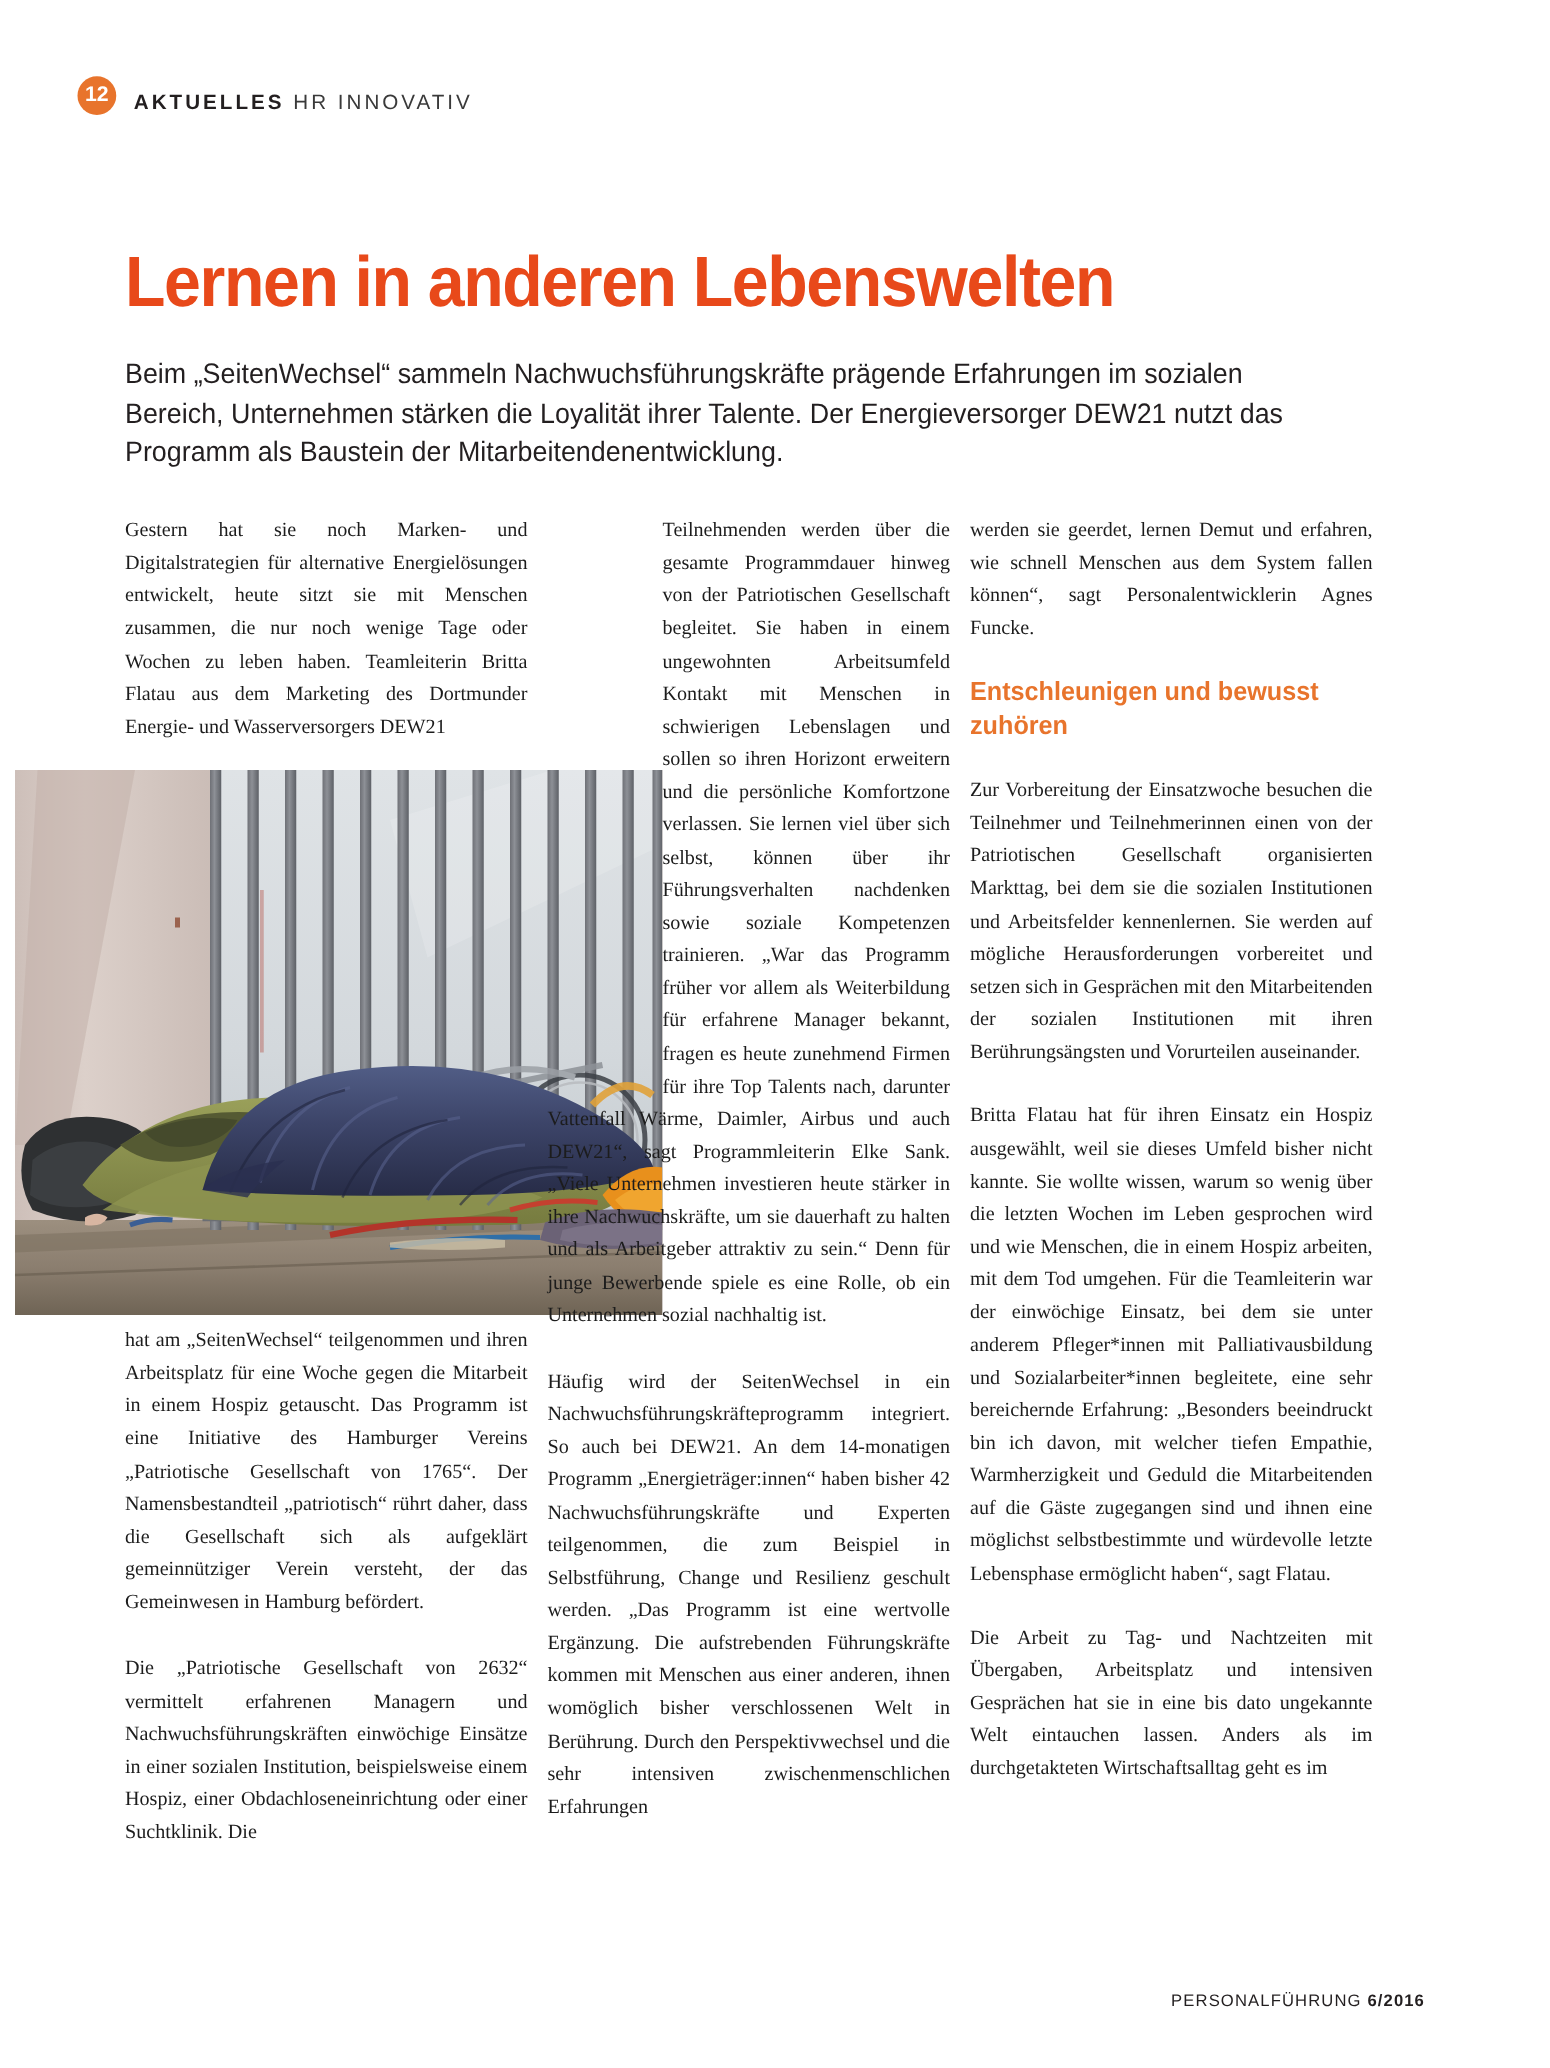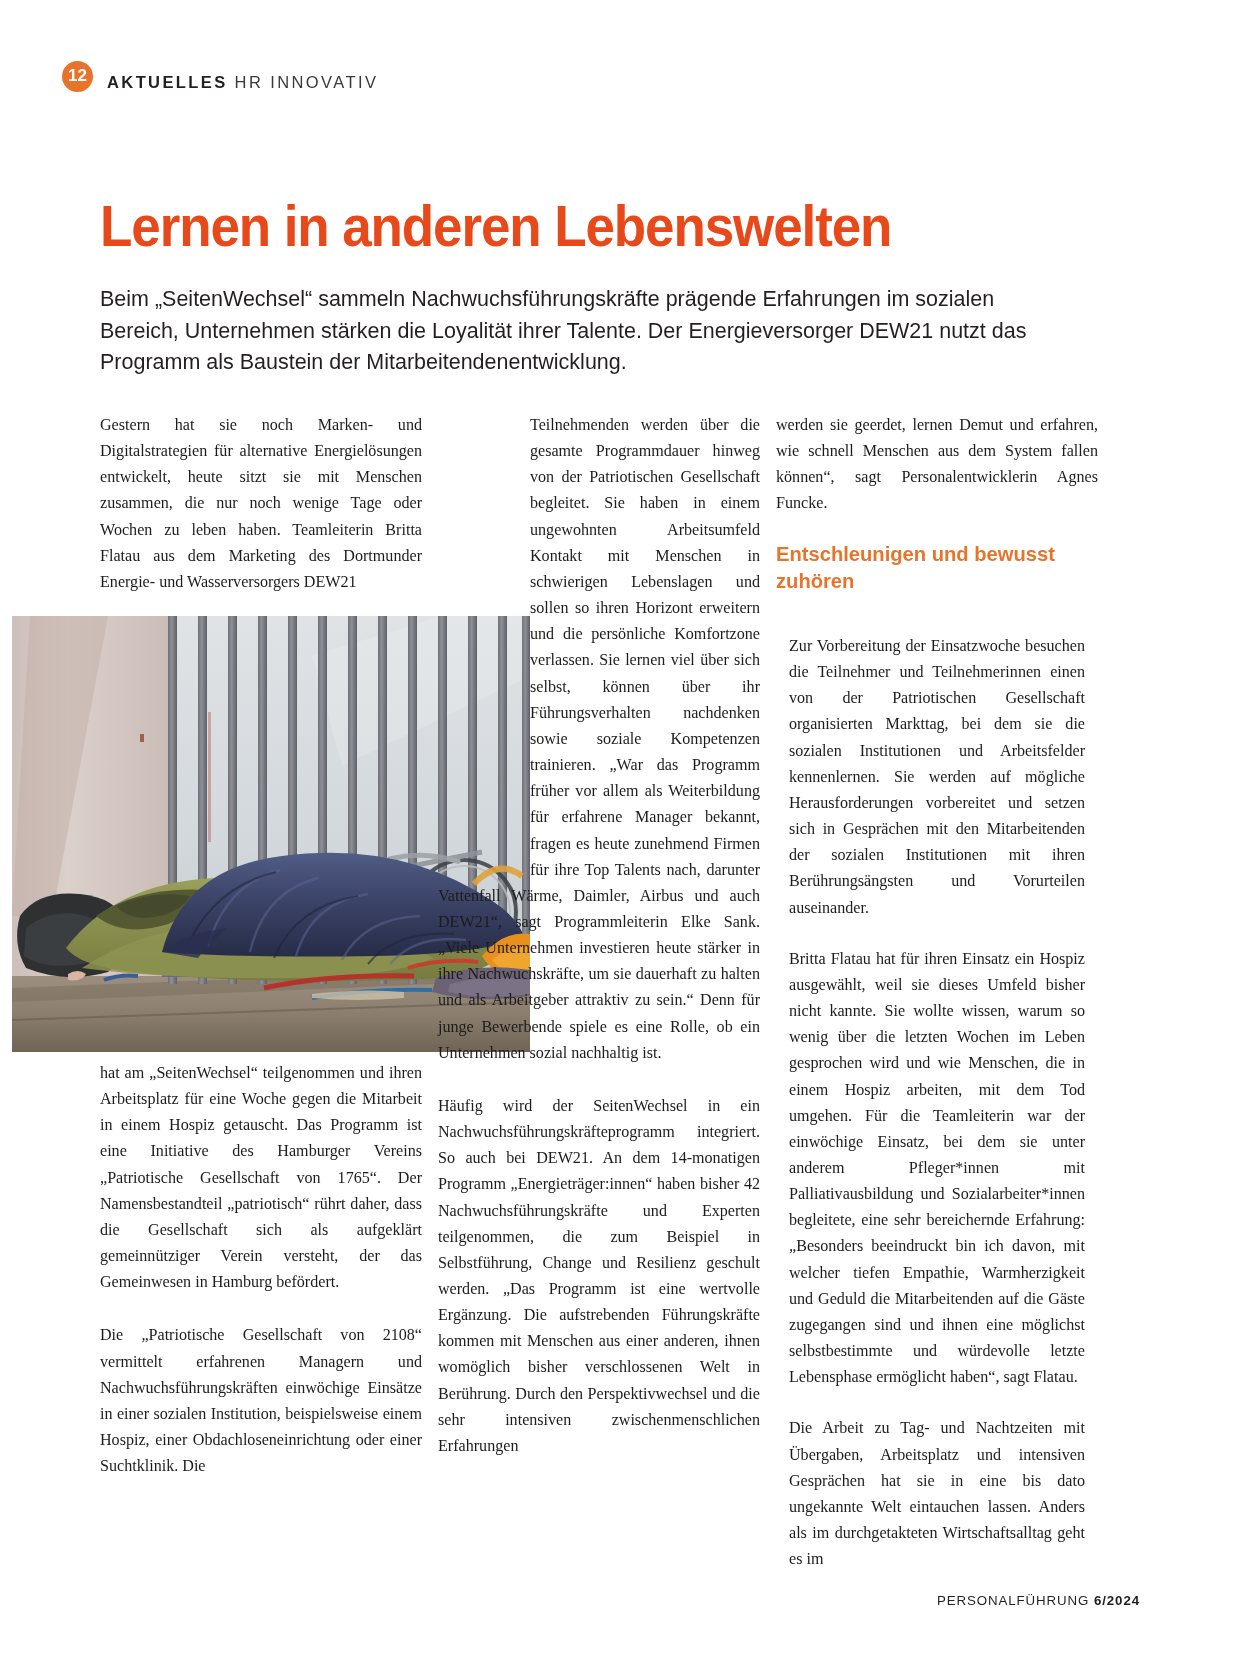--- a/index.html
+++ b/index.html
@@ -141,21 +141,21 @@
     position:absolute;
     left:776px;
     top:620px;
     width:322px;
     font-family:"Liberation Serif", serif;
     font-size:16.1px;
     line-height:26.15px;
     text-align:justify;
     color:#1c1c1c;
   }
-  #col3b p { margin:13px; }
+  #col3b p { margin:0; }
   #col3b p + p { margin-top:25px; }
 
   
   .footer {
     position:absolute;
     right:100px;
     bottom:46px;
     font-family:"Liberation Sans", sans-serif;
     font-size:13.3px;
     letter-spacing:0.9px;
@@ -294,21 +294,21 @@
     <path d="M300 378 q52 -6 92 -2 l0 6 q-46 4 -92 0 Z" fill="#cbbfa6" opacity="0.8"></path>
   </svg>
 </figure>
 
 <div class="col" id="col1">
   <p>Gestern hat sie noch Marken- und Digitalstrategien für alternative Energielösungen entwickelt, heute sitzt sie mit Menschen zusammen, die nur noch wenige Tage oder Wochen zu leben haben. Teamleiterin Britta Flatau aus dem Marketing des Dortmunder Energie- und Wasserversorgers DEW21</p>
 </div>
 
 <div class="col" id="col1b" style="top:1060px; left:100px; width:322px;">
   <p>hat am „SeitenWechsel“ teilgenommen und ihren Arbeitsplatz für eine Woche gegen die Mitarbeit in einem Hospiz getauscht. Das Programm ist eine Initiative des Hamburger Vereins „Patriotische Gesellschaft von 1765“. Der Namensbestandteil „patriotisch“ rührt daher, dass die Gesellschaft sich als aufgeklärt gemeinnütziger Verein versteht, der das Gemeinwesen in Hamburg befördert.</p>
-  <p>Die „Patriotische Gesellschaft von 2108“ vermittelt erfahrenen Managern und Nachwuchsführungskräften einwöchige Einsätze in einer sozialen Institution, beispielsweise einem Hospiz, einer Obdachloseneinrichtung oder einer Suchtklinik. Die</p>
+  <p>Die „Patriotische Gesellschaft von 2632“ vermittelt erfahrenen Managern und Nachwuchsführungskräften einwöchige Einsätze in einer sozialen Institution, beispielsweise einem Hospiz, einer Obdachloseneinrichtung oder einer Suchtklinik. Die</p>
 </div>
 
 <div class="col" id="col2">
   <div class="photo-spacer"></div>
   <p>Teilnehmenden werden über die gesamte Programmdauer hinweg von der Patriotischen Gesellschaft begleitet. Sie haben in einem ungewohnten Arbeitsumfeld Kontakt mit Menschen in schwierigen Lebenslagen und sollen so ihren Horizont erweitern und die persönliche Komfortzone verlassen. Sie lernen viel über sich selbst, können über ihr Führungsverhalten nachdenken sowie soziale Kompetenzen trainieren. „War das Programm früher vor allem als Weiterbildung für erfahrene Manager bekannt, fragen es heute zunehmend Firmen für ihre Top Talents nach, darunter Vattenfall Wärme, Daimler, Airbus und auch DEW21“, sagt Programmleiterin Elke Sank. „Viele Unternehmen investieren heute stärker in ihre Nachwuchskräfte, um sie dauerhaft zu halten und als Arbeitgeber attraktiv zu sein.“ Denn für junge Bewerbende spiele es eine Rolle, ob ein Unternehmen sozial nachhaltig ist.</p>
   <p>Häufig wird der SeitenWechsel in ein Nachwuchsführungskräfteprogramm integriert. So auch bei DEW21. An dem 14-monatigen Programm „Energieträger:innen“ haben bisher 42 Nachwuchsführungskräfte und Experten teilgenommen, die zum Beispiel in Selbstführung, Change und Resilienz geschult werden. „Das Programm ist eine wertvolle Ergänzung. Die aufstrebenden Führungskräfte kommen mit Menschen aus einer anderen, ihnen womöglich bisher verschlossenen Welt in Berührung. Durch den Perspektivwechsel und die sehr intensiven zwischenmenschlichen Erfahrungen</p>
 </div>
 
 <div class="col" id="col3">
   <p>werden sie geerdet, lernen Demut und erfahren, wie schnell Menschen aus dem System fallen können“, sagt Personalentwicklerin Agnes Funcke.</p>
@@ -316,14 +316,14 @@
 
 <h2 class="subhead">Entschleunigen und bewusst zuhören</h2>
 
 <div id="col3b">
   <p>Zur Vorbereitung der Einsatzwoche besuchen die Teilnehmer und Teilnehmerinnen einen von der Patriotischen Gesellschaft organisierten Markttag, bei dem sie die sozialen Institutionen und Arbeitsfelder kennenlernen. Sie werden auf mögliche Herausforderungen vorbereitet und setzen sich in Gesprächen mit den Mitarbeitenden der sozialen Institutionen mit ihren Berührungsängsten und Vorurteilen auseinander.</p>
   <p>Britta Flatau hat für ihren Einsatz ein Hospiz ausgewählt, weil sie dieses Umfeld bisher nicht kannte. Sie wollte wissen, warum so wenig über die letzten Wochen im Leben gesprochen wird und wie Menschen, die in einem Hospiz arbeiten, mit dem Tod umgehen. Für die Teamleiterin war der einwöchige Einsatz, bei dem sie unter anderem Pfleger*innen mit Palliativausbildung und Sozialarbeiter*innen begleitete, eine sehr bereichernde Erfahrung: „Besonders beeindruckt bin ich davon, mit welcher tiefen Empathie, Warmherzigkeit und Geduld die Mitarbeitenden auf die Gäste zugegangen sind und ihnen eine möglichst selbstbestimmte und würdevolle letzte Lebensphase ermöglicht haben“, sagt Flatau.</p>
   <p>Die Arbeit zu Tag- und Nachtzeiten mit Übergaben, Arbeitsplatz und intensiven Gesprächen hat sie in eine bis dato ungekannte Welt eintauchen lassen. Anders als im durchgetakteten Wirtschaftsalltag geht es im</p>
 </div>
 
 <div class="footer">
-  <span>PERSONALFÜHRUNG</span><span> </span><span class="issue">6</span><span class="issue">/</span><span class="issue">2024</span>
+  <span>PERSONALFÜHRUNG</span><span> </span><span class="issue">6</span><span class="issue">/</span><span class="issue">2016</span>
 </div>
 
 </body></html>

